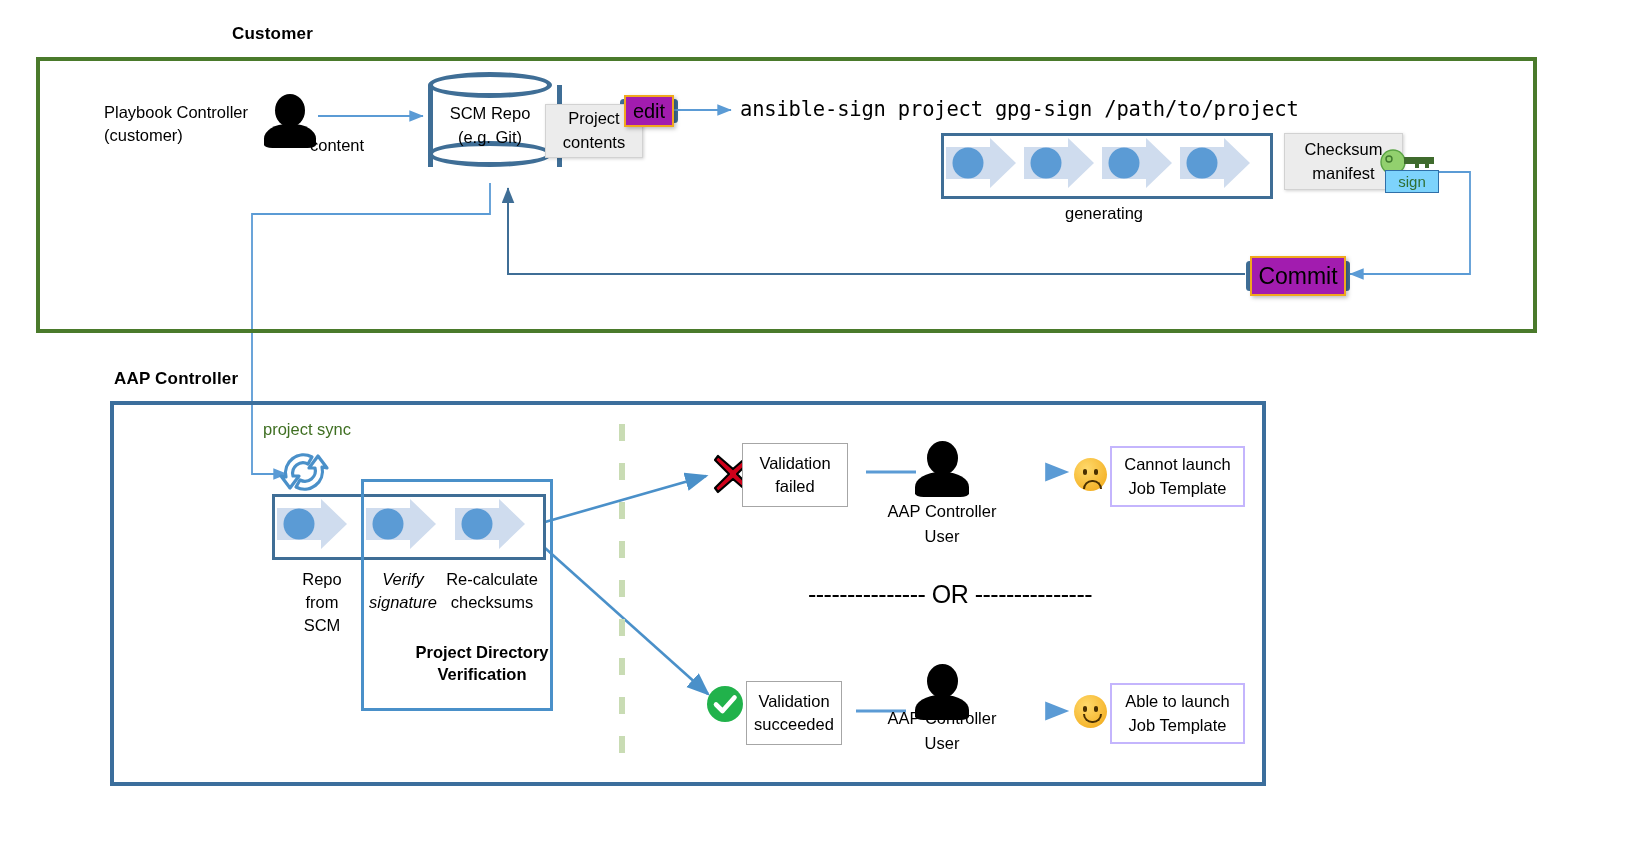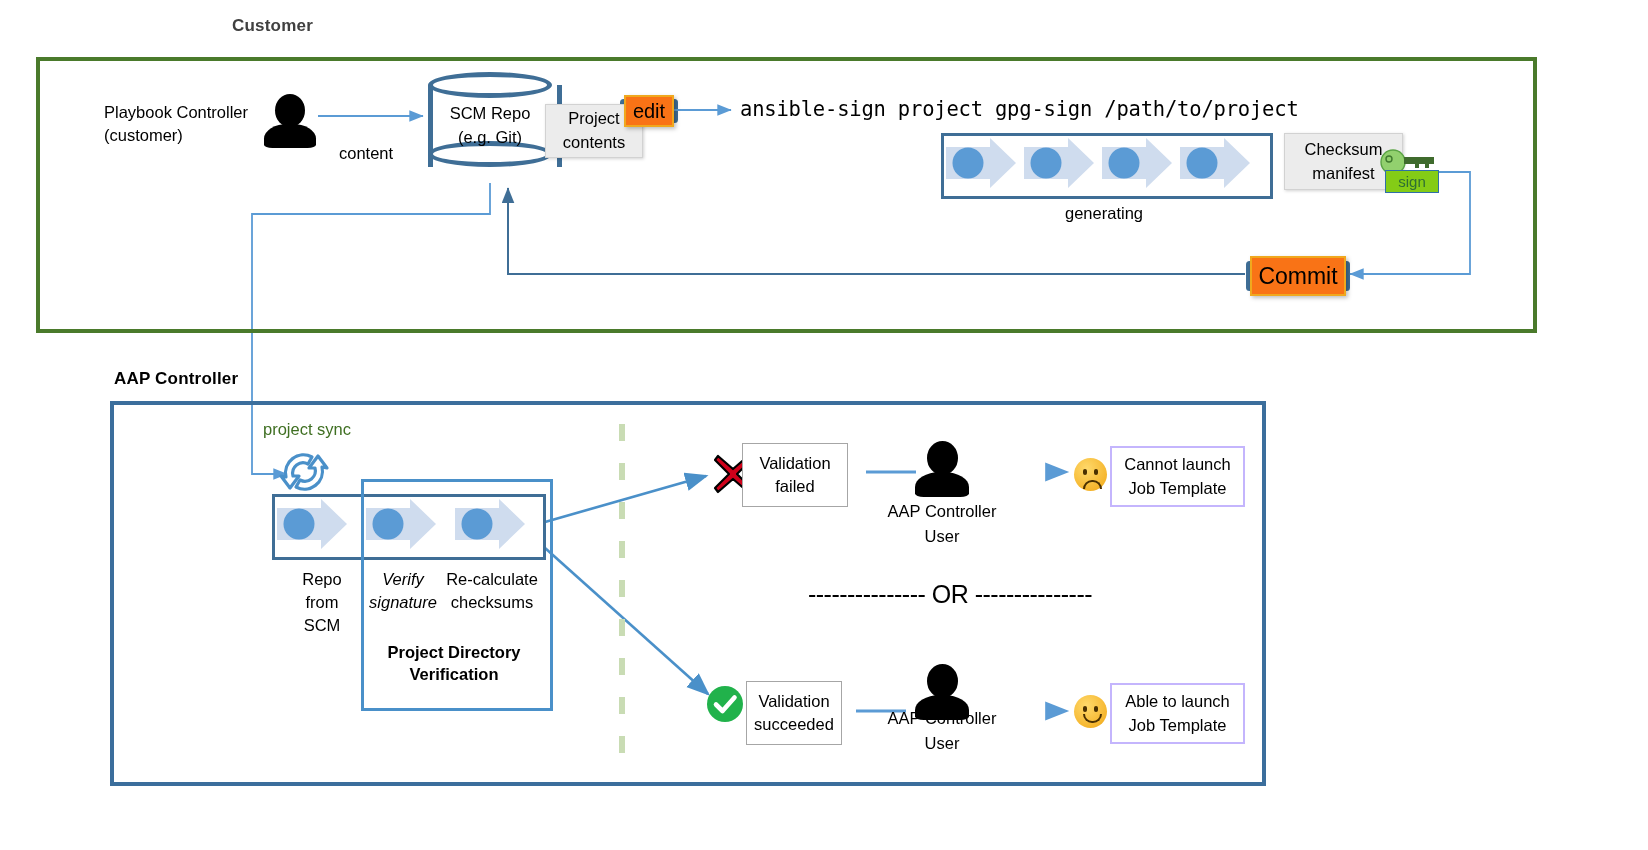--- a/index.html
+++ b/index.html
@@ -16,25 +16,25 @@
   
   .frame-customer{
     left:36px;top:57px;width:1493px;height:268px;
     border:4px solid #4a7a2b;background:transparent;
   }
   .frame-aap{
     left:110px;top:401px;width:1148px;height:377px;
     border:4px solid #3b6e9c;background:transparent;
   }
   .sect-label{font-weight:bold;font-size:17px;letter-spacing:.2px;}
-  .lbl-customer{left:232px;top:16px;color:#404040;}
+  .lbl-customer{left:232px;top:24px;color:#000000;}
   .lbl-aap{left:114px;top:369px;color:#000;}
 
   .dev-label{left:104px;top:101px;width:175px;font-size:16.5px;line-height:1.42;}
-  .content-label{left:310px;top:144px;font-size:16.5px;margin-left:29px;}
+  .content-label{left:310px;top:136px;font-size:16.5px;}
 
   
   .person{position:absolute;}
   .person .head{position:absolute;border-radius:50%;background:#000;}
   .person .body{position:absolute;background:#000;border-radius:46% 46% 16% 16%/60% 60% 14% 14%;}
 
   
   .cyl{left:428px;top:72px;width:134px;height:108px;}
   .cyl .side{
     position:absolute;left:0;top:13px;width:calc(100% - 10px);height:82px;
@@ -58,21 +58,21 @@
     background:#ececec;border:1px solid #d2d2d2;
     font-size:16.5px;line-height:1.45;text-align:center;
     display:flex;align-items:center;justify-content:center;
     box-shadow:1px 1px 3px rgba(0,0,0,.18);
   }
   .box-project{left:545px;top:104px;width:96px;height:52px;}
   .box-checksum{left:1284px;top:133px;width:117px;height:55px;}
 
   
   .tabcallout{
-    background:#f97316;border:2px solid #f0a81e;
+    background:#a21caf;border:2px solid #f0a81e;
     display:flex;align-items:center;justify-content:center;
     box-shadow:2px 2px 4px rgba(0,0,0,.25);
   }
   .tabcallout:before,.tabcallout:after{
     content:"";position:absolute;top:8%;height:84%;width:7px;
     background:#3f6e96;border-radius:4px;z-index:-1;
   }
   .tabcallout:before{left:-6px;}
   .tabcallout:after{right:-6px;}
   .box-edit{left:624px;top:95px;width:46px;height:28px;font-size:20px;}
@@ -86,21 +86,21 @@
   .abox-gen{left:941px;top:133px;width:326px;height:60px;}
   .abox-pull{left:272px;top:494px;width:268px;height:60px;}
 
   
   .verif-box{
     left:361px;top:479px;width:186px;height:226px;
     border:3px solid #4a90c9;background:transparent;
   }
   .verif-title{
     left:361px;top:641px;width:186px;text-align:center;
-    font-weight:bold;font-size:16.5px;line-height:1.35;
+    font-weight:bold;font-size:16.5px;line-height:1.35;padding-left:28px;
   }
   .step-lab{position:absolute;text-align:center;font-size:16.5px;line-height:1.4;}
 
   
   .generating{left:941px;top:204px;width:326px;text-align:center;font-size:16.5px;}
   .project-sync{left:263px;top:420px;color:#3f6f22;font-size:16.5px;}
 
   
   .resbox{
     background:#fff;display:flex;flex-direction:column;
@@ -118,21 +118,21 @@
 
   .or-row{
     left:780px;top:580px;width:340px;text-align:center;
     font-size:25px;letter-spacing:-0.5px;font-weight:500;white-space:nowrap;
   }
 
   
   .keyicon{left:1380px;top:148px;width:56px;height:28px;}
   .signtag{
     left:1385px;top:170px;width:52px;height:21px;
-    background:#84cc16;border:1.5px solid #2f6fa8;
+    background:#7dd3fc;border:1.5px solid #2f6fa8;
     display:flex;align-items:center;justify-content:center;
     font-size:15px;color:#2f6f33;
   }
 
   
   .face{position:absolute;width:33px;height:33px;border-radius:50%;
         background:radial-gradient(circle at 38% 32%, #ffd96b 0%, #f5b52c 72%, #e09a14 100%);}
   .face .eye{position:absolute;width:3.6px;height:6px;border-radius:2px;background:#4a3000;top:11px;}
   .face .eye.l{left:9px;} .face .eye.r{right:9px;}
   .face .mouth{position:absolute;left:9px;width:15px;height:7px;border:2px solid #4a3000;

